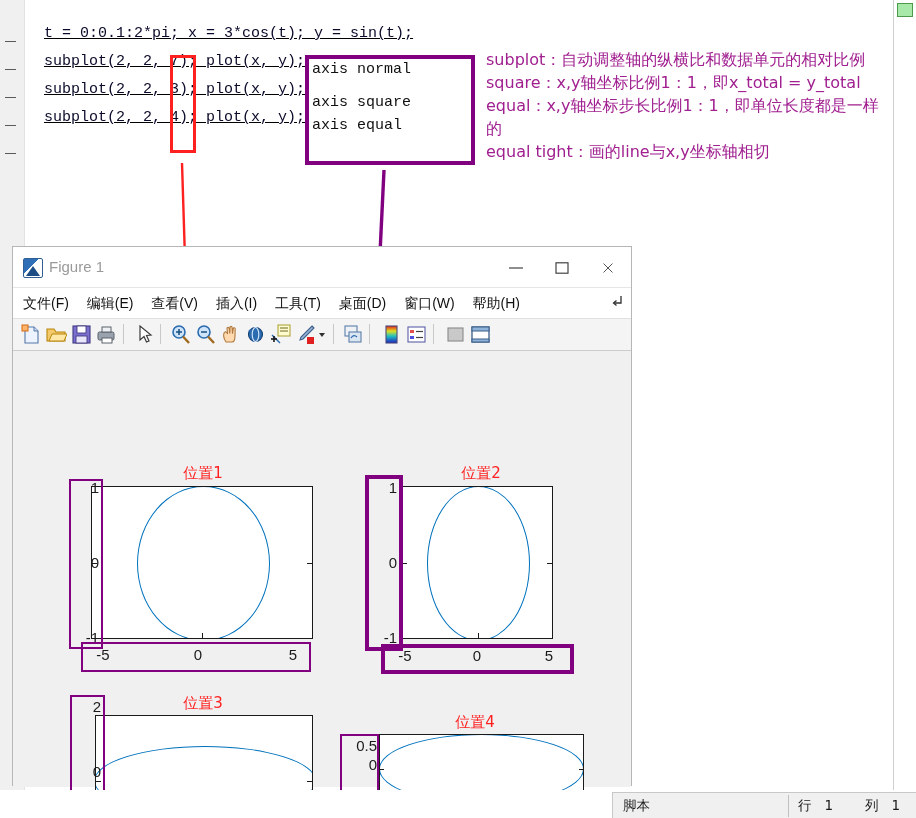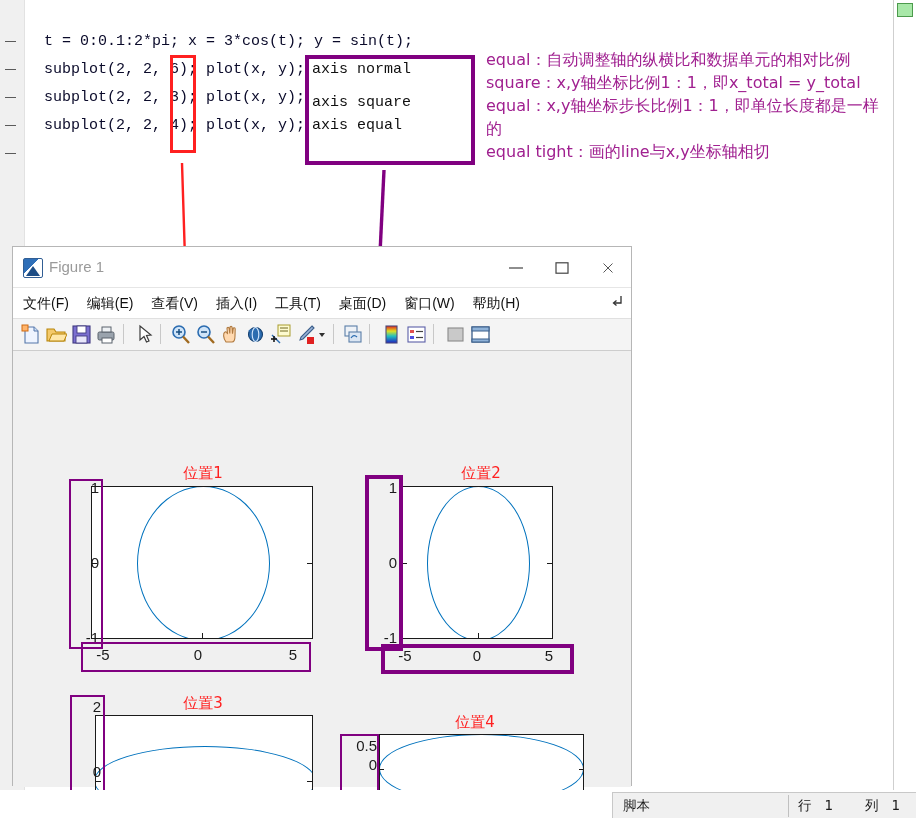--- a/index.html
+++ b/index.html
@@ -27,22 +27,23 @@
   .fold-dash {
     position: absolute;
     left: 5px;
     width: 11px;
     height: 1px;
     background: #5a5a5a;
   }
   #editor-code {
     position: absolute;
     left: 44px;
-    top: 28px;
+    top: 20px;
     width: 430px;
+    text-decoration: underline;
   }
   .code-line {
     height: 28px;
     line-height: 28px;
     font-family: "Liberation Mono", "DejaVu Sans Mono", monospace;
     font-size: 15px;
     color: #0a0a2a;
     white-space: pre;
   }
   .ann-code {
@@ -308,34 +309,34 @@
   <div id="editor-gutter">
     <div class="fold-dash" style="top:41px"></div>
     <div class="fold-dash" style="top:69px"></div>
     <div class="fold-dash" style="top:97px"></div>
     <div class="fold-dash" style="top:125px"></div>
     <div class="fold-dash" style="top:153px"></div>
   </div>
 
   <div id="editor-code">
     <div class="code-line">t = 0:0.1:2*pi; x = 3*cos(t); y = sin(t);</div>
-    <div class="code-line">subplot(2, 2, 6); plot(x, y);</div>
+    <div class="code-line">subplot(2, 2, 7); plot(x, y);</div>
     <div class="code-line">subplot(2, 2, 3); plot(x, y);</div>
     <div class="code-line">subplot(2, 2, 4); plot(x, y);</div>
   </div>
 
   <div class="ann-code" style="top:56px">axis normal</div>
   <div class="ann-code" style="top:89px">axis square</div>
   <div class="ann-code" style="top:112px">axis equal</div>
 
   <div id="red-box"></div>
   <div id="purple-box-code"></div>
 
   <div id="explain">
-    <div>equal：自动调整轴的纵横比和数据单元的相对比例</div>
+    <div>subplot：自动调整轴的纵横比和数据单元的相对比例</div>
     <div>square：x,y轴坐标比例1：1，即x_total = y_total</div>
     <div>equal：x,y轴坐标步长比例1：1，即单位长度都是一样的</div>
     <div>equal tight：画的line与x,y坐标轴相切</div>
   </div>
 
   <div id="right-strip">
     <div id="right-marker"></div>
   </div>
 
   <svg id="arrows">

